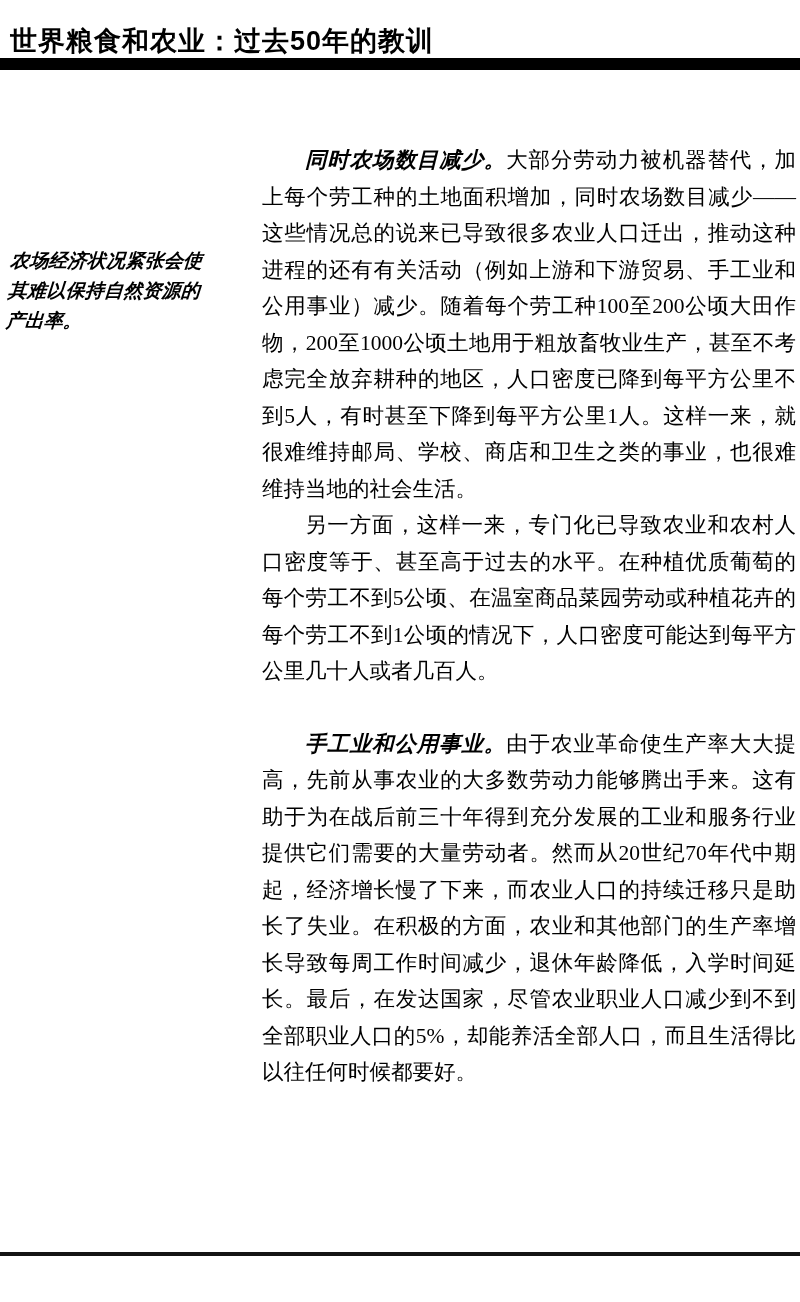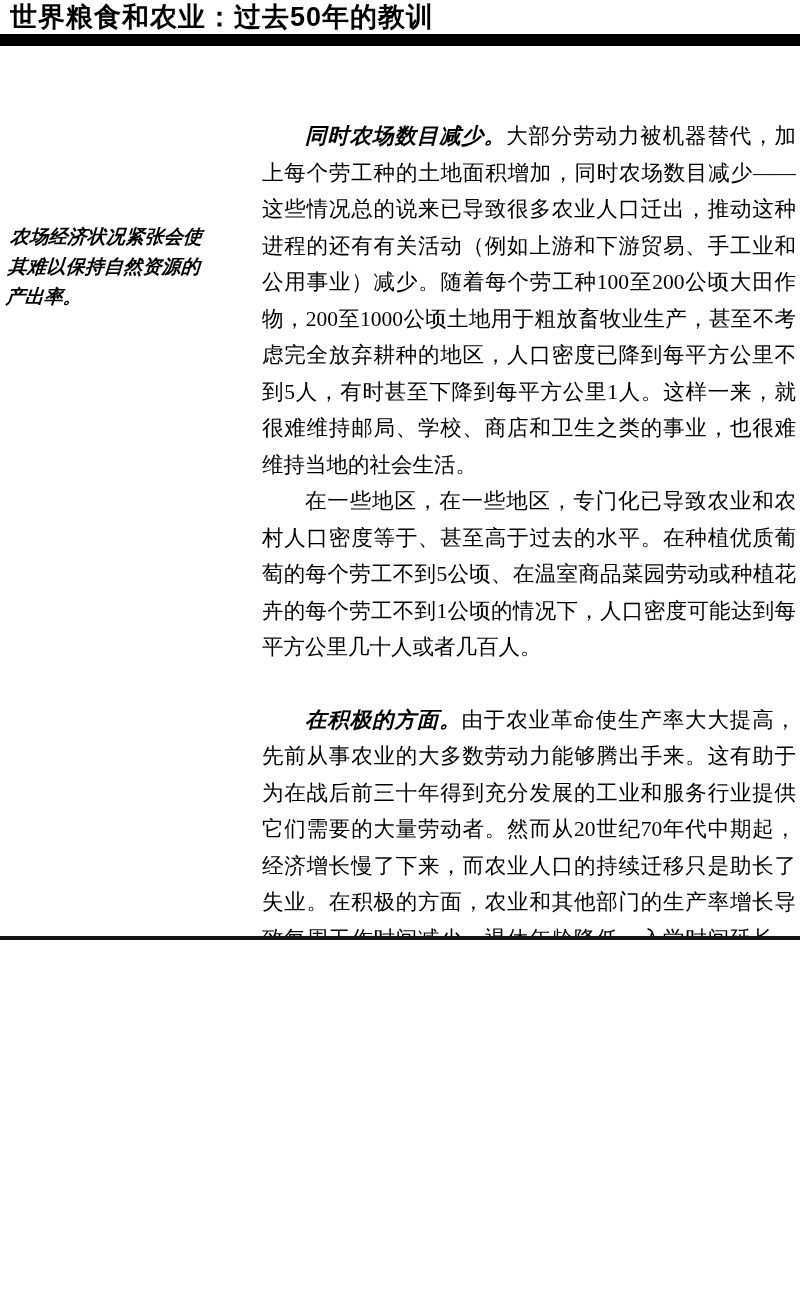--- a/index.html
+++ b/index.html
@@ -3,25 +3,26 @@
 <meta charset="utf-8">
 <style>
   html, body {
     margin: 0;
     padding: 0;
     background: #ffffff;
   }
   .page {
     position: relative;
     width: 800px;
-    height: 940px;
+    height: 1232px;
     background: #ffffff;
     overflow: hidden;
     font-family: "Liberation Serif", serif;
     color: #000000;
+    margin-top: 24px;
   }
   
   .running-head {
     position: absolute;
     left: 10px;
     top: 1px;
     width: 780px;
     font-family: "Liberation Sans", sans-serif;
     font-weight: 700;
     font-size: 27px;
@@ -105,23 +106,23 @@
 
   <div class="head-rule"></div>
 
   <aside class="margin-note">农场经济状况紧张会使其难以保持自然资源的产出率。</aside>
 
   <main class="body-column">
 
 
     <p class="para indent space-before-lg"><span class="para-lead">同时农场数目减少。</span><span>大部分劳动力被机器替代，加上每个劳工种的土地面积增加，同时农场数目减少——这些情况总的说来已导致很多农业人口迁出，推动这种进程的还有有关活动（例如上游和下游贸易、手工业和公用事业）减少。随着每个劳工种100至200公顷大田作物，200至1000公顷土地用于粗放畜牧业生产，甚至不考虑完全放弃耕种的地区，人口密度已降到每平方公里不到5人，有时甚至下降到每平方公里1人。这样一来，就很难维持邮局、学校、商店和卫生之类的事业，也很难维持当地的社会生活。</span></p>
 
-    <p class="para indent"><span class="para-lead"></span><span>在一些地区，在一些地区，专门化已导致农业和农村人口密度等于、甚至高于过去的水平。在种植优质葡萄的每个劳工不到5公顷、在温室商品菜园劳动或种植花卉的每个劳工不到1公顷的情况下，人口密度可能达到每平方公里几十人或者几百人。</span></p>
+    <p class="para indent"><span class="para-lead"></span><span>另一方面，这样一来，专门化已导致农业和农村人口密度等于、甚至高于过去的水平。在种植优质葡萄的每个劳工不到5公顷、在温室商品菜园劳动或种植花卉的每个劳工不到1公顷的情况下，人口密度可能达到每平方公里几十人或者几百人。</span></p>
 
-    <p class="para indent space-before-xl"><span class="para-lead">在积极的方面。</span><span>由于农业革命使生产率大大提高，先前从事农业的大多数劳动力能够腾出手来。这有助于为在战后前三十年得到充分发展的工业和服务行业提供它们需要的大量劳动者。然而从20世纪70年代中期起，经济增长慢了下来，而农业人口的持续迁移只是助长了失业。在积极的方面，农业和其他部门的生产率增长导致每周工作时间减少，退休年龄降低，入学时间延长。最后，在发达国家，尽管农业职业人口减少到不到全部职业人口的5%，却能养活全部人口，而且生活得比以往任何时候都要好。</span></p>
+    <p class="para indent space-before-xl"><span class="para-lead">手工业和公用事业。</span><span>由于农业革命使生产率大大提高，先前从事农业的大多数劳动力能够腾出手来。这有助于为在战后前三十年得到充分发展的工业和服务行业提供它们需要的大量劳动者。然而从20世纪70年代中期起，经济增长慢了下来，而农业人口的持续迁移只是助长了失业。在积极的方面，农业和其他部门的生产率增长导致每周工作时间减少，退休年龄降低，入学时间延长。最后，在发达国家，尽管农业职业人口减少到不到全部职业人口的5%，却能养活全部人口，而且生活得比以往任何时候都要好。</span></p>
 
   </main>
 
   <div class="page-number">117</div>
 
   <div class="bottom-scan-bar"></div>
 
 </div>
 
 </body></html>

